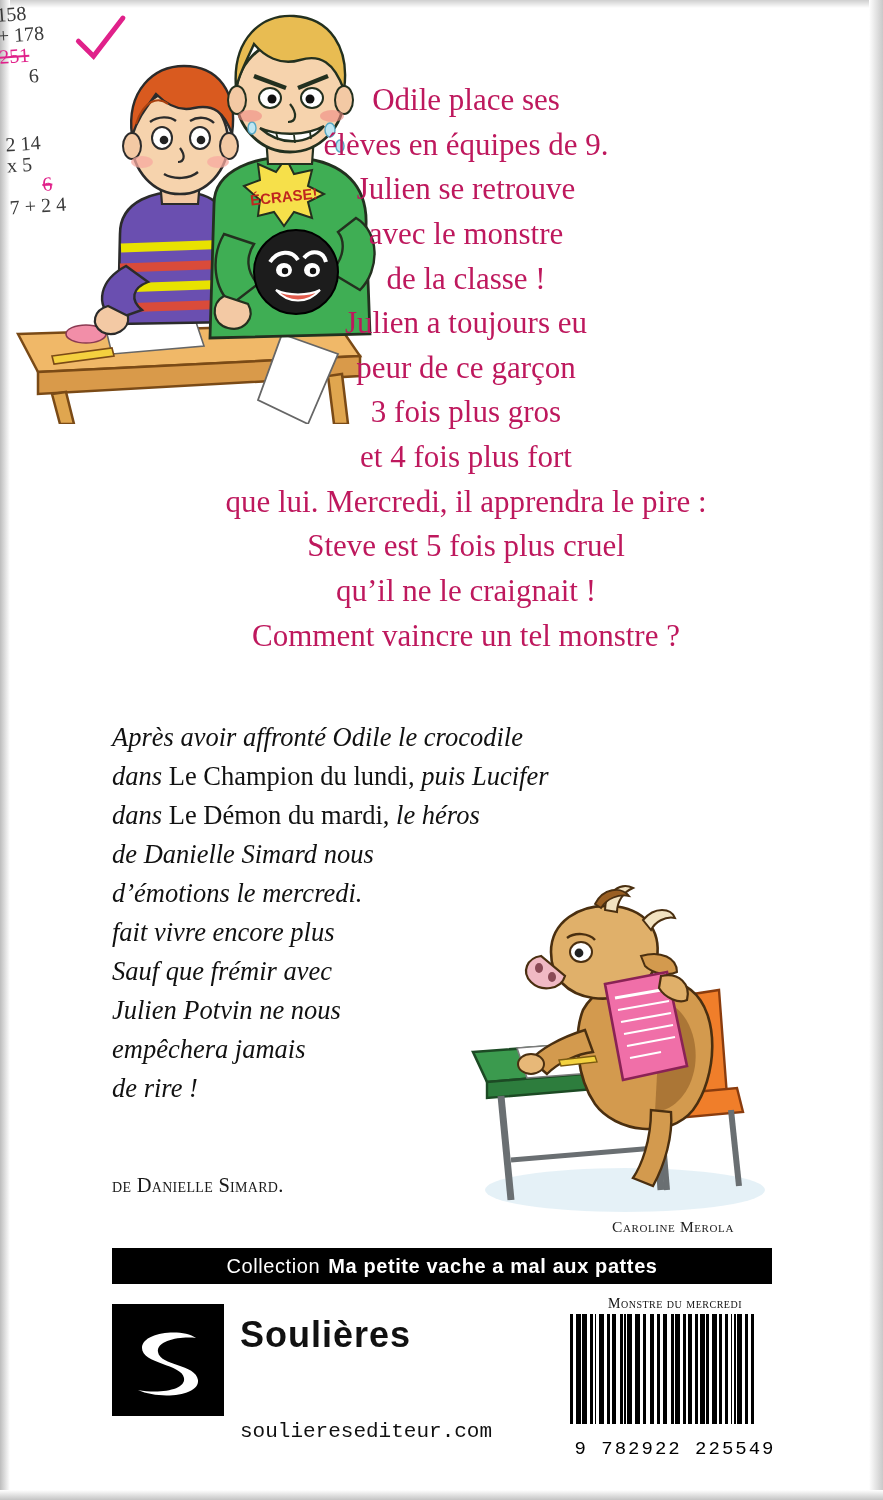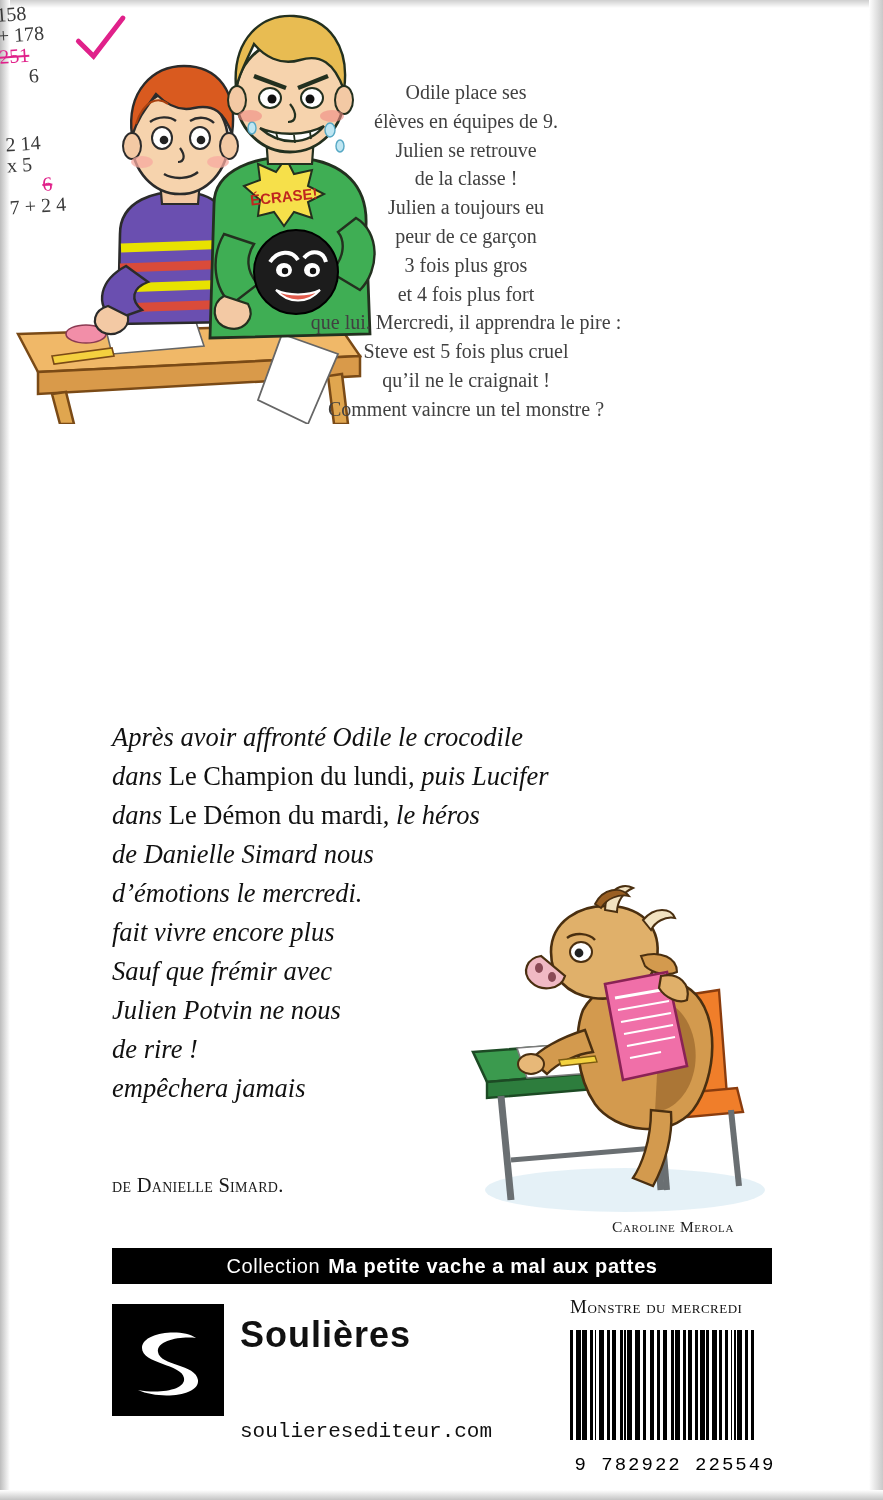--- a/index.html
+++ b/index.html
@@ -65,23 +65,23 @@
   .scribbles .s-line { white-space: pre; }
   .scribbles .pink { color: #e0218a; }
 
   
   .blurb {
     position: absolute;
     left: 96px;
     top: 78px;
     width: 740px;
     text-align: center;
-    font-size: 20px;
+    font-size: 31px;
     line-height: 1.44;
-    color: #404040;
+    color: #be185d;
   }
   .blurb .l { display: block; white-space: nowrap; }
 
   
   .italic-block {
     position: absolute;
     left: 112px;
     top: 718px;
     width: 620px;
     font-style: italic;
@@ -181,25 +181,26 @@
   }
 
   
   .barcode-area {
     position: absolute;
     left: 570px;
     top: 1296px;
     width: 210px;
   }
   .barcode-title {
-    font-size: 19px;
+    font-size: 14px;
     font-variant: small-caps;
     letter-spacing: 0.5px;
     color: #111;
-    margin-bottom: 12px;
+    text-align: center;
+    margin-bottom: 2px;
   }
   .barcode-bars {
     height: 110px;
     width: 208px;
     display: flex;
     align-items: stretch;
     background: #fff;
   }
   .barcode-bars i {
     display: block;
@@ -345,20 +346,21 @@
     <div class="s-line">7 + 2 4</div>
     <svg width="60" height="50" viewBox="0 0 60 50" style="position:absolute; left:74px; top:16px;">
       <path d="M6 26 L20 42 L52 6" stroke="#e0218a" stroke-width="5" fill="none" stroke-linecap="round"></path>
     </svg>
   </div>
 
   <div class="blurb">
     <span class="l">Odile place ses</span>
     <span class="l">élèves en équipes de 9.</span>
     <span class="l">Julien se retrouve</span>
+    <span class="l">avec le monstre</span>
     <span class="l">de la classe !</span>
     <span class="l">Julien a toujours eu</span>
     <span class="l">peur de ce garçon</span>
     <span class="l">3 fois plus gros</span>
     <span class="l">et 4 fois plus fort</span>
     <span class="l">que lui. Mercredi, il apprendra le pire :</span>
     <span class="l">Steve est 5 fois plus cruel</span>
     <span class="l">qu’il ne le craignait !</span>
     <span class="l">Comment vaincre un tel monstre ?</span>
   </div>
@@ -371,22 +373,22 @@
       <span>dans </span><span class="roman">Le Champion du lundi,</span><span> puis Lucifer</span>
     </span>
     <span class="l">
       <span>dans </span><span class="roman">Le Démon du mardi,</span><span> le héros</span>
     </span>
     <span class="l"><span>de Danielle Simard nous</span></span>
     <span class="l"><span>d’émotions le mercredi.</span></span>
     <span class="l"><span>fait vivre encore plus</span></span>
     <span class="l"><span>Sauf que frémir avec</span></span>
     <span class="l"><span>Julien Potvin ne nous</span></span>
+    <span class="l"><span>empêchera jamais</span></span>
     <span class="l"><span>de rire !</span></span>
-    <span class="l"><span>empêchera jamais</span></span>
   </div>
 
   <div class="illus-credit">
     <span class="l">de Danielle Simard.</span>
   </div>
 
   <div class="cow-illus">
     <svg width="330" height="370" viewBox="0 0 330 370" xmlns="http://www.w3.org/2000/svg">
 
       <ellipse cx="170" cy="330" rx="140" ry="22" fill="#cfe6f0" opacity="0.55"></ellipse>

